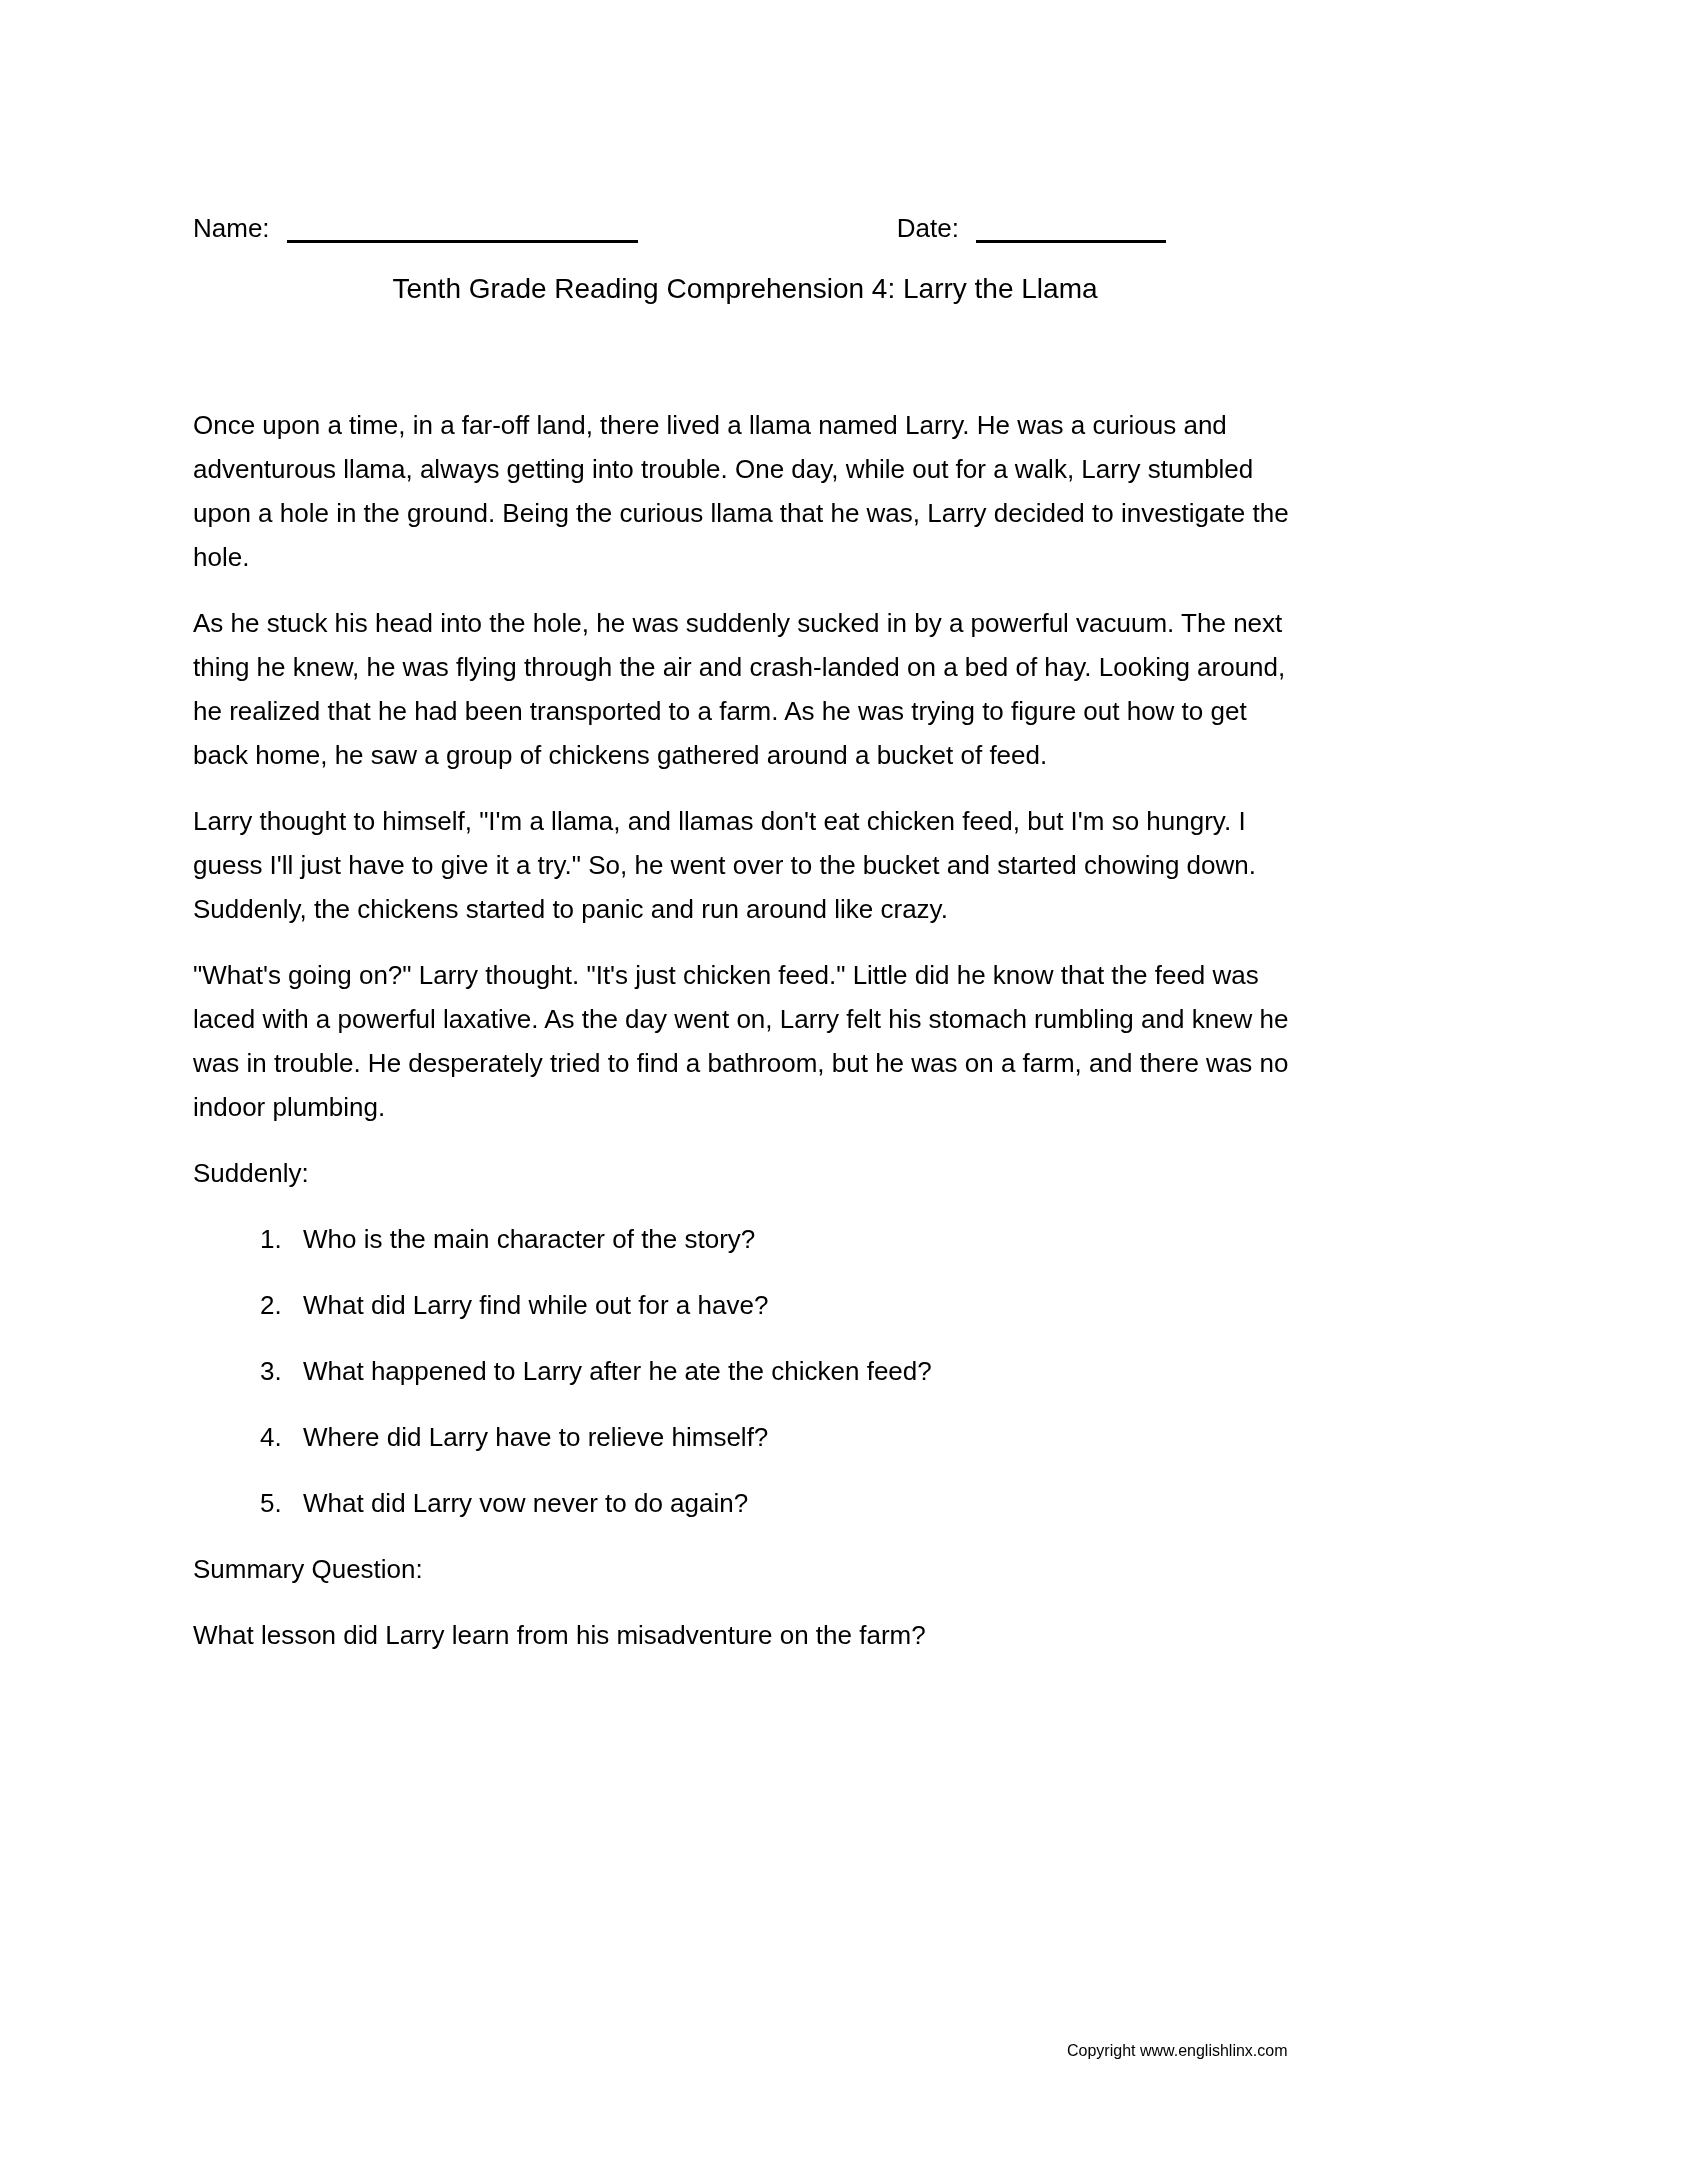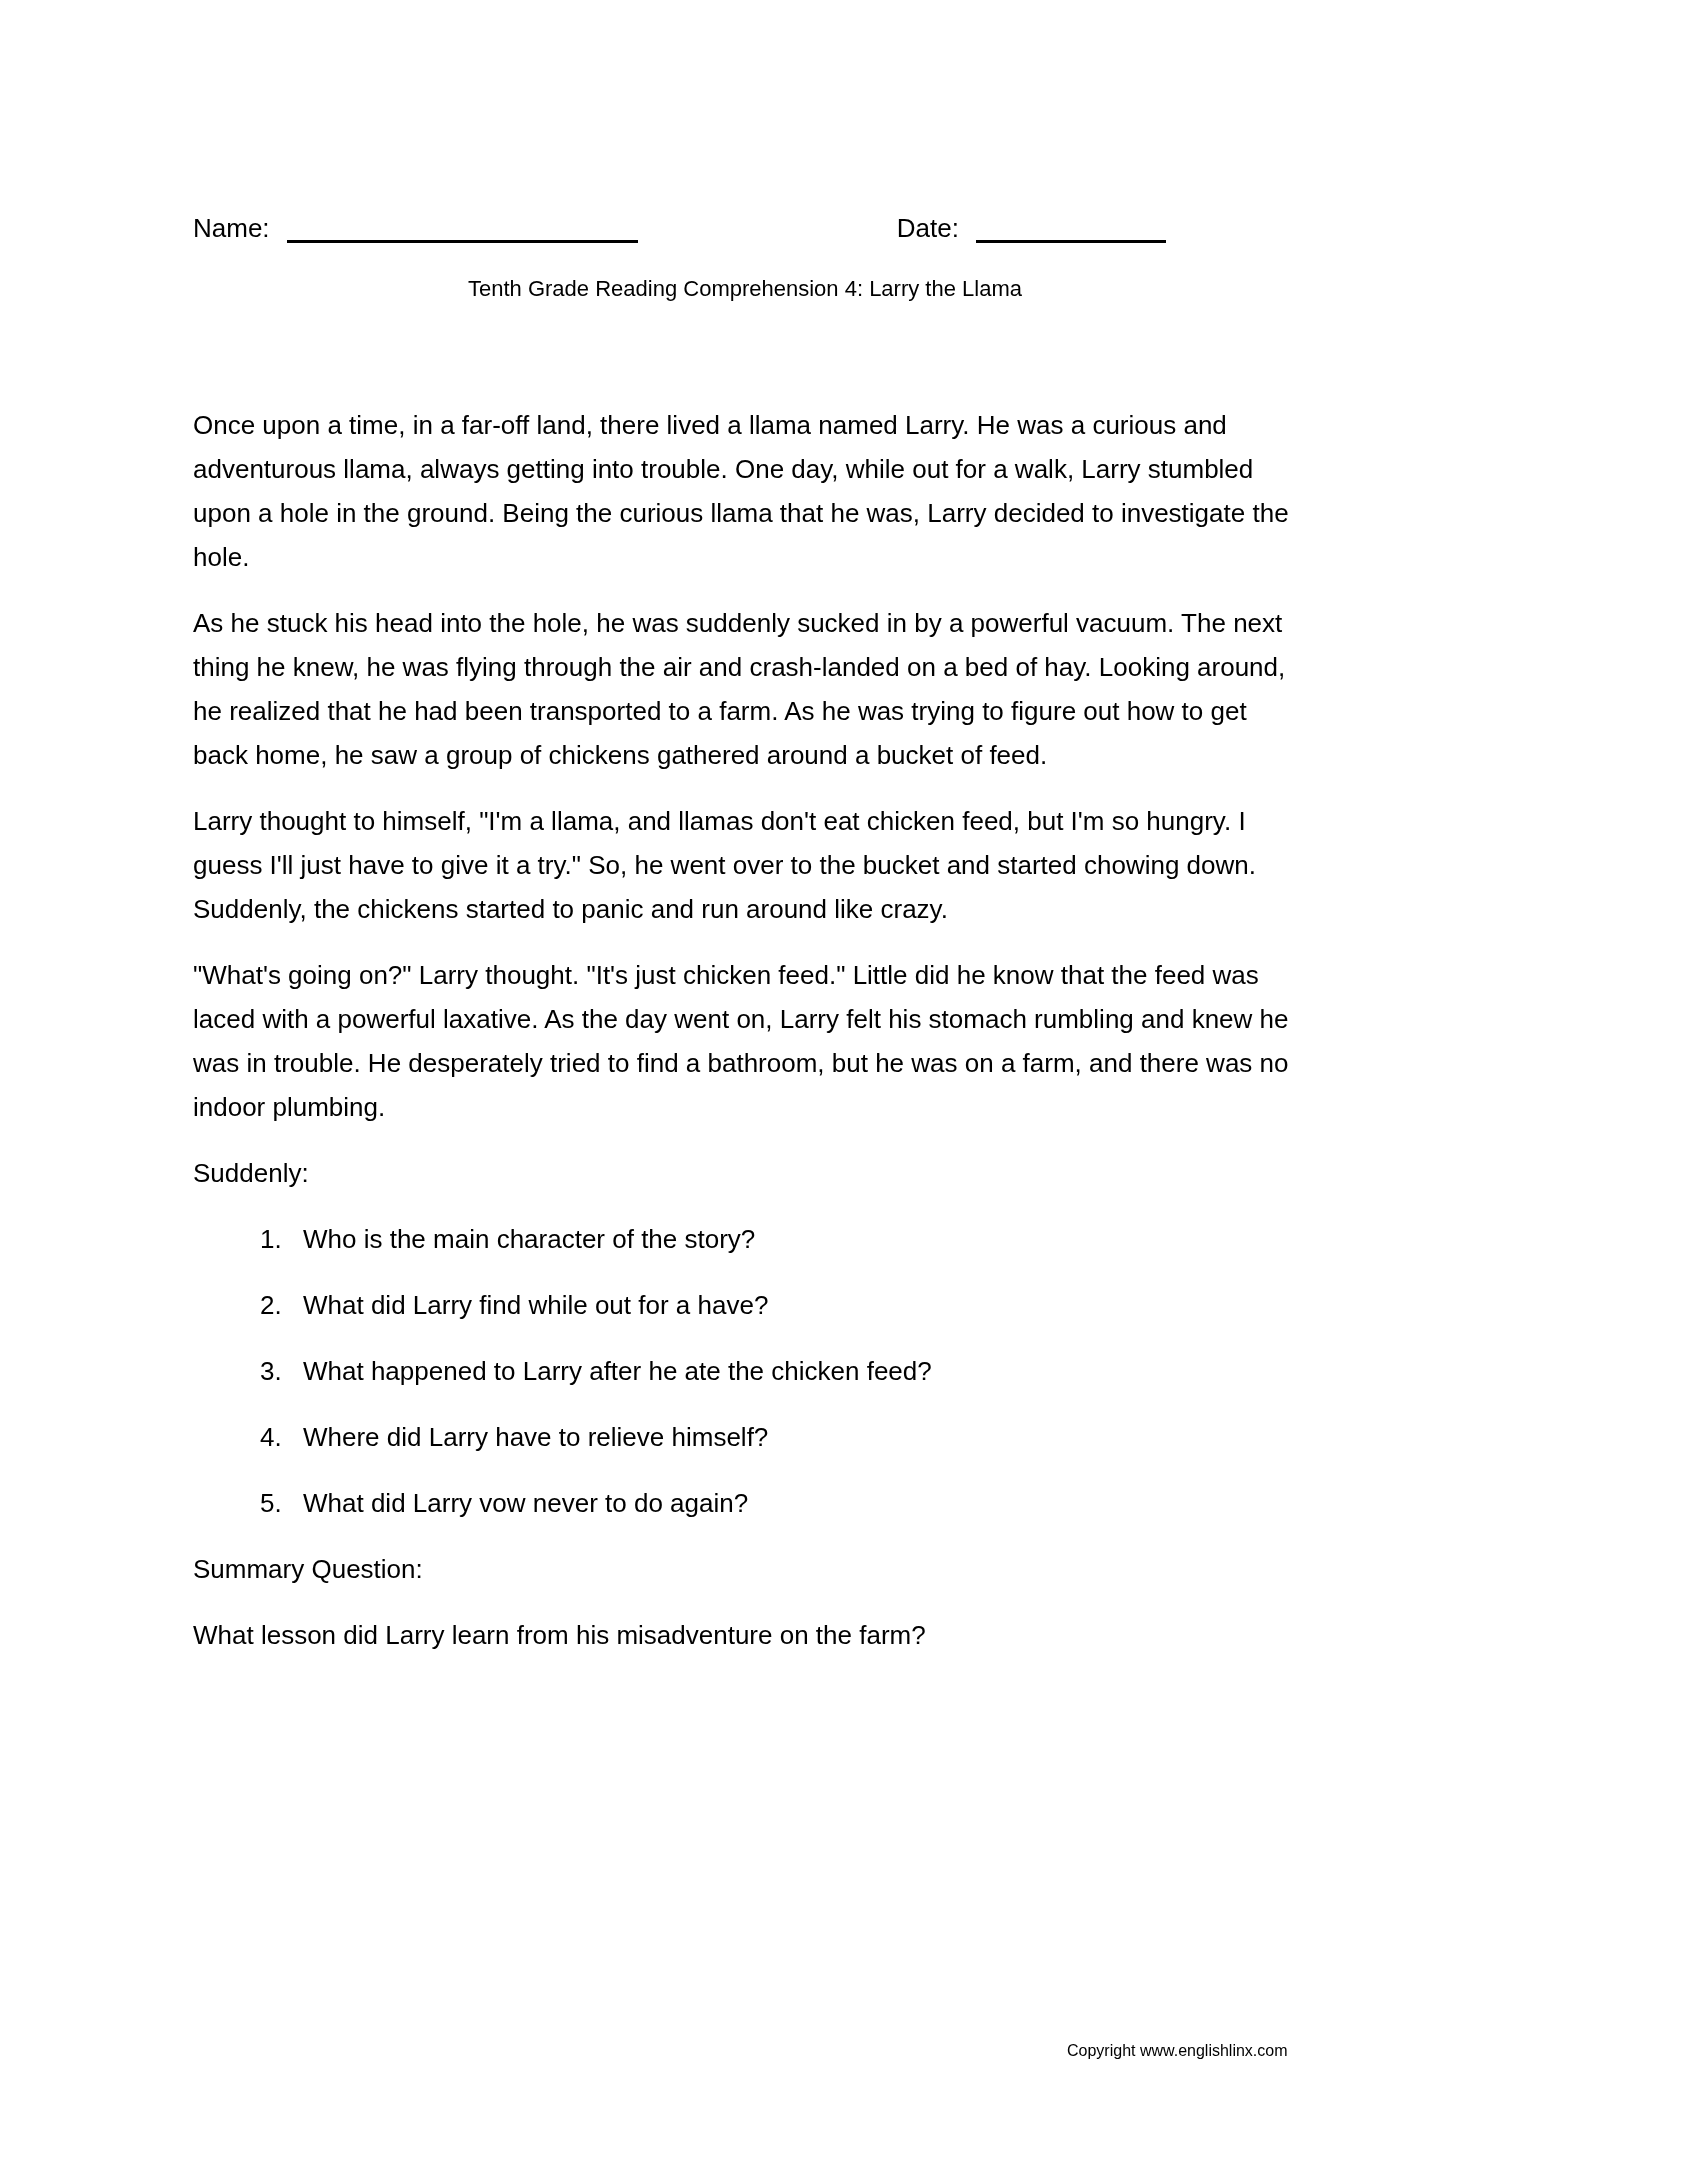--- a/index.html
+++ b/index.html
@@ -37,21 +37,21 @@
     border-bottom: 3px solid #000000;
     vertical-align: -6px;
     margin-left: 10px;
   }
   .name-blank { width: 351px; }
   .date-blank { width: 190px; }
   .date-field { margin-left: 259px; text-align: center; }
   .title {
     margin: 16px 0 92px 0;
     padding: 0;
-    font-size: 22px;
+    font-size: 28px;
     font-weight: normal;
     text-align: center;
     line-height: 44px;
   }
   p {
     margin: 0 0 22px 0;
     padding: 0;
   }
   ol.questions {
     margin: 0;

